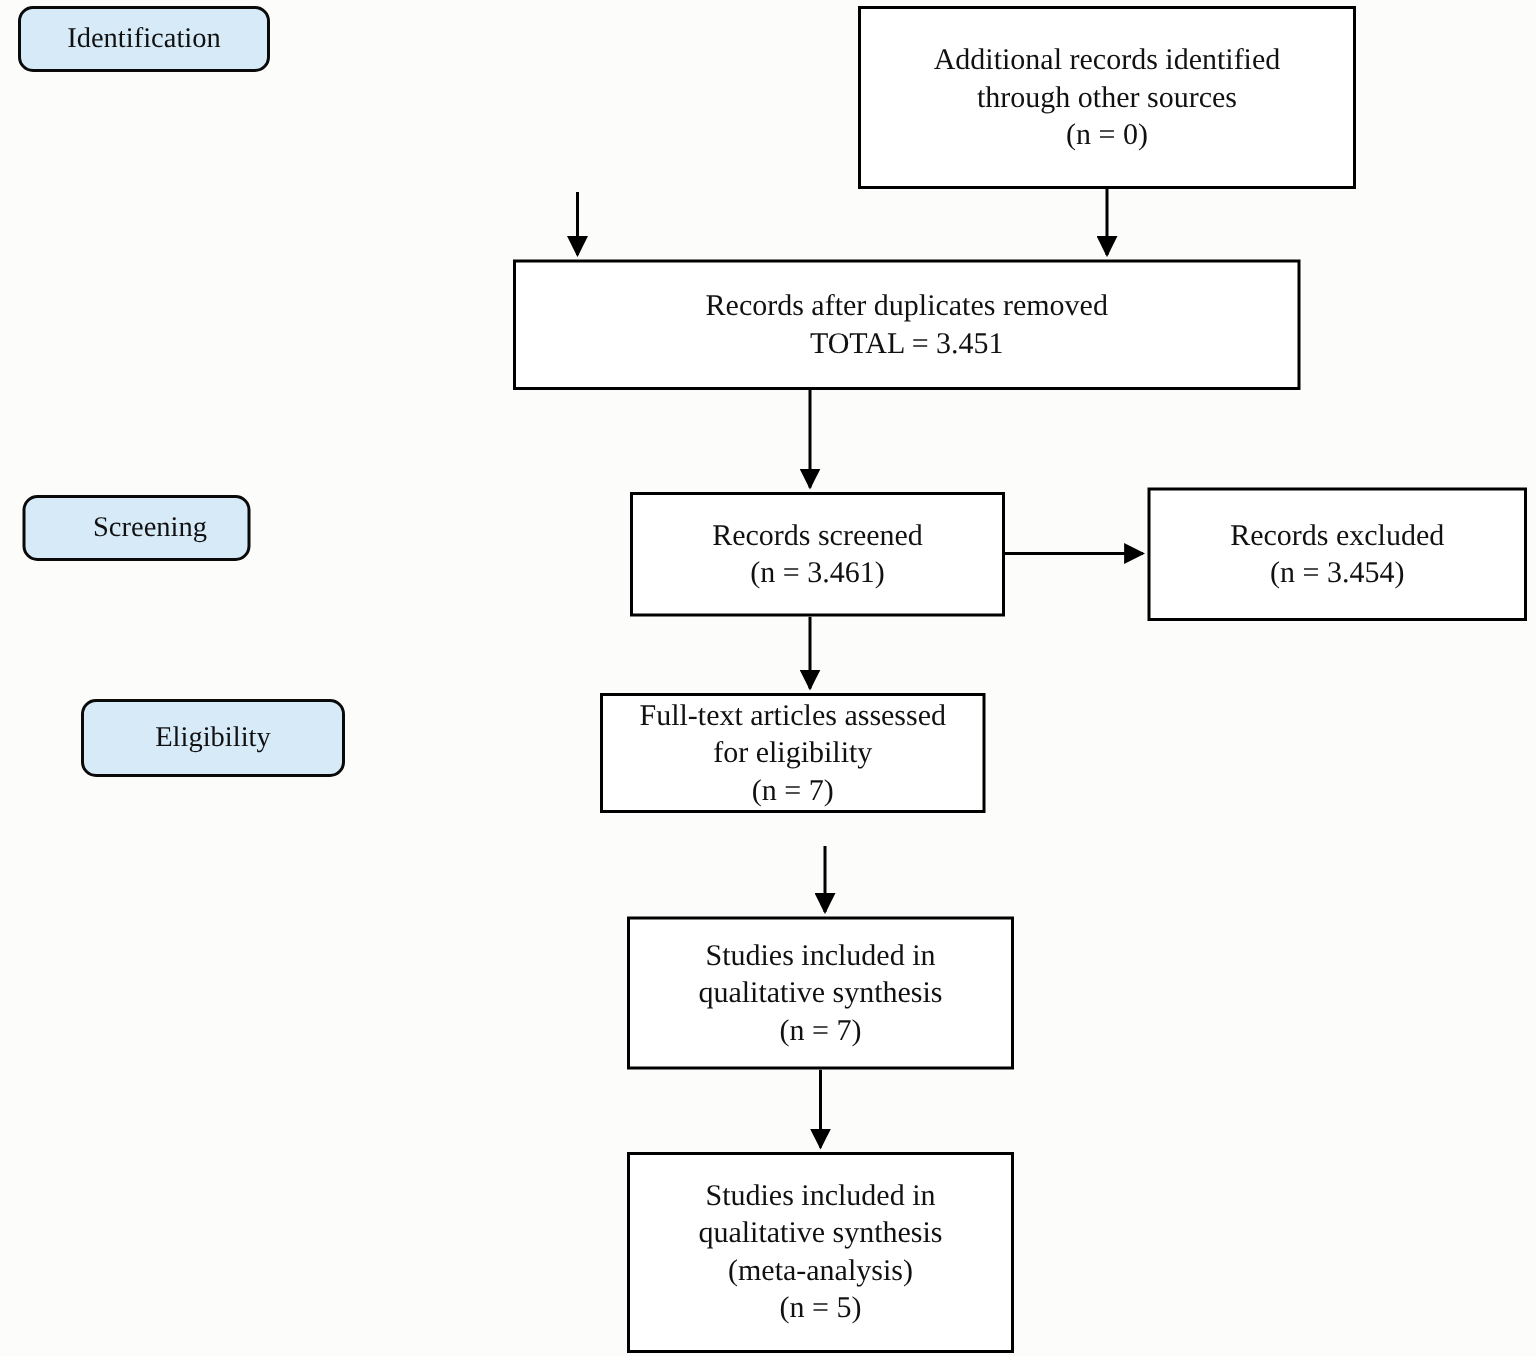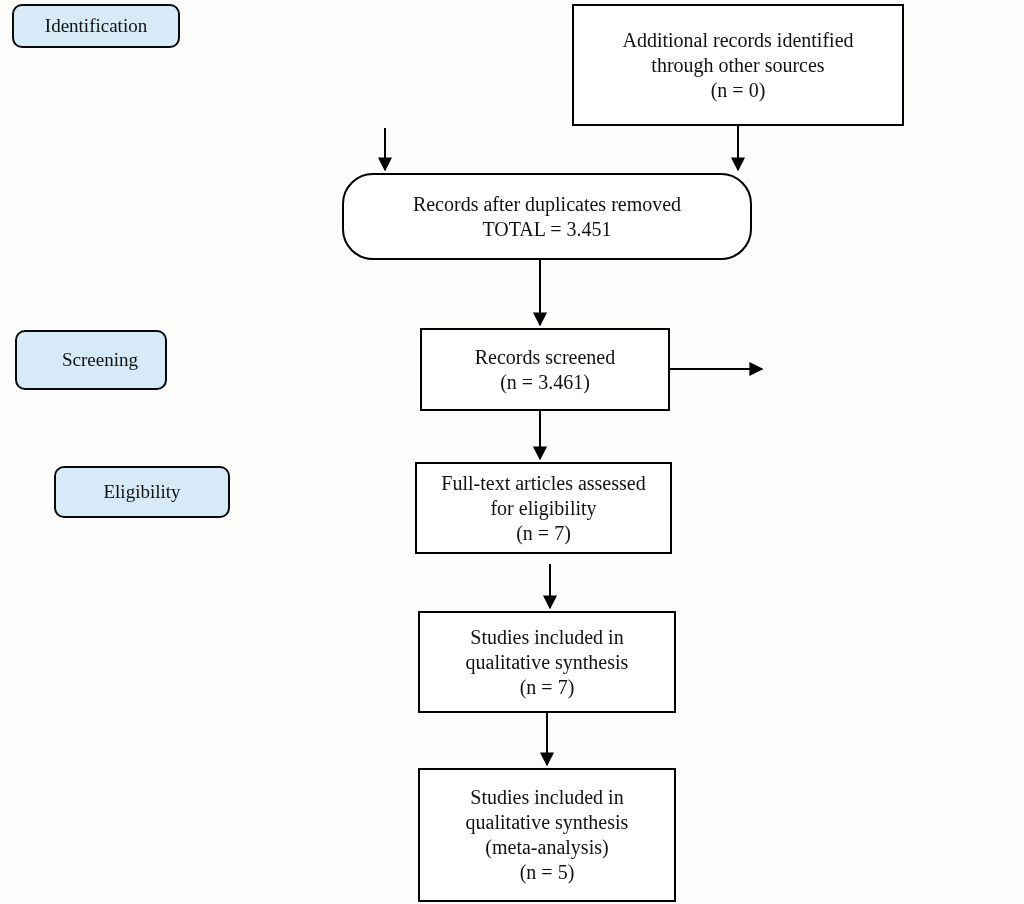--- a/index.html
+++ b/index.html
@@ -78,46 +78,50 @@
     <line class="arrow" x1="540" y1="260" x2="540" y2="325" marker-end="url(#ah)"></line>
     <line class="arrow" x1="670" y1="369" x2="762" y2="369" marker-end="url(#ah)"></line>
     <line class="arrow" x1="540" y1="411" x2="540" y2="459" marker-end="url(#ah)"></line>
     <line class="arrow" x1="550" y1="564" x2="550" y2="608" marker-end="url(#ah)"></line>
     <line class="arrow" x1="547" y1="713" x2="547" y2="765" marker-end="url(#ah)"></line>
   </svg>
 
   <div class="stage" style="left:12px; top:4px; width:168px; height:44px;">
     <span class="stage-text">Identification</span>
   </div>
-  <div class="stage" style="left:15px; top:330px; width:152px; height:60px;padding-left:18px;">
+  <div class="stage" style="left:15px; top:330px; width:152px; height:44px;padding-left:18px;">
     <span class="stage-text">Screening</span>
   </div>
   <div class="stage" style="left:6px; top:466px; width:176px; height:52px;margin-left:48px;">
     <span class="stage-text">Eligibility</span>
   </div>
 
 
   <div class="node" style="left:572px; top:4px; width:332px; height:122px;">
     <span class="node-text">Additional records identified
 through other sources
 (n = 0)</span>
   </div>
 
-  <div class="node" style="left:342px; top:173px; width:410px; height:87px;border-radius:31px;">
+  <div class="node" style="left:342px; top:173px; width:525px; height:87px;">
     <span class="node-text">Records after duplicates removed
 TOTAL = 3.451</span>
   </div>
 
   <div class="node" style="left:420px; top:328px; width:250px; height:83px;">
     <span class="node-text">Records screened
 (n = 3.461)</span>
   </div>
 
+  <div class="node" style="left:765px; top:325px; width:253px; height:89px;">
+    <span class="node-text">Records excluded
+(n = 3.454)</span>
+  </div>
 
-  <div class="node" style="left:415px; top:462px; width:257px; height:92px;justify-content:center;">
+  <div class="node" style="left:400px; top:462px; width:257px; height:80px;justify-content:center;">
     <span class="node-text">Full-text articles assessed
 for eligibility
 (n = 7)</span>
   </div>
 
   <div class="node" style="left:418px; top:611px; width:258px; height:102px;">
     <span class="node-text">Studies included in
 qualitative synthesis
 (n = 7)</span>
   </div>

